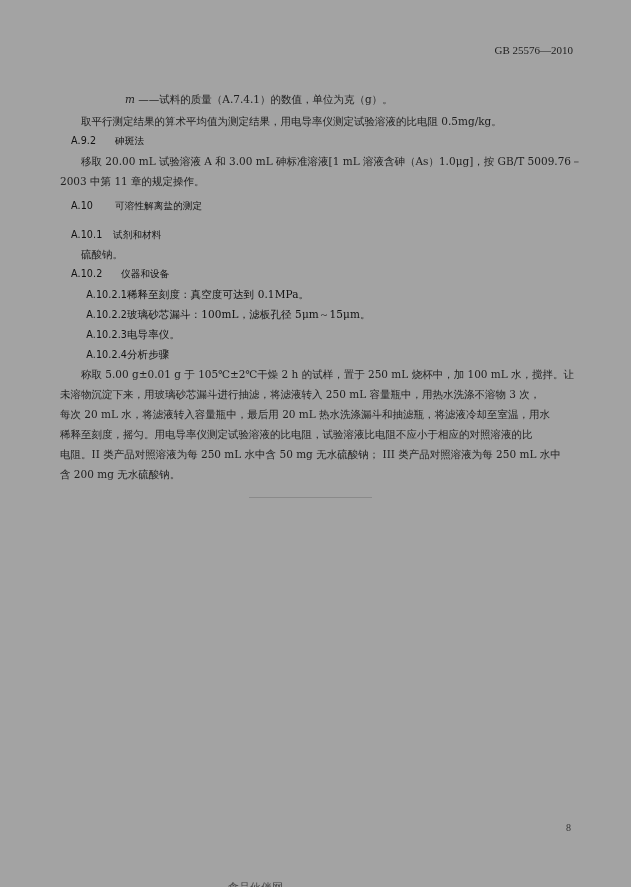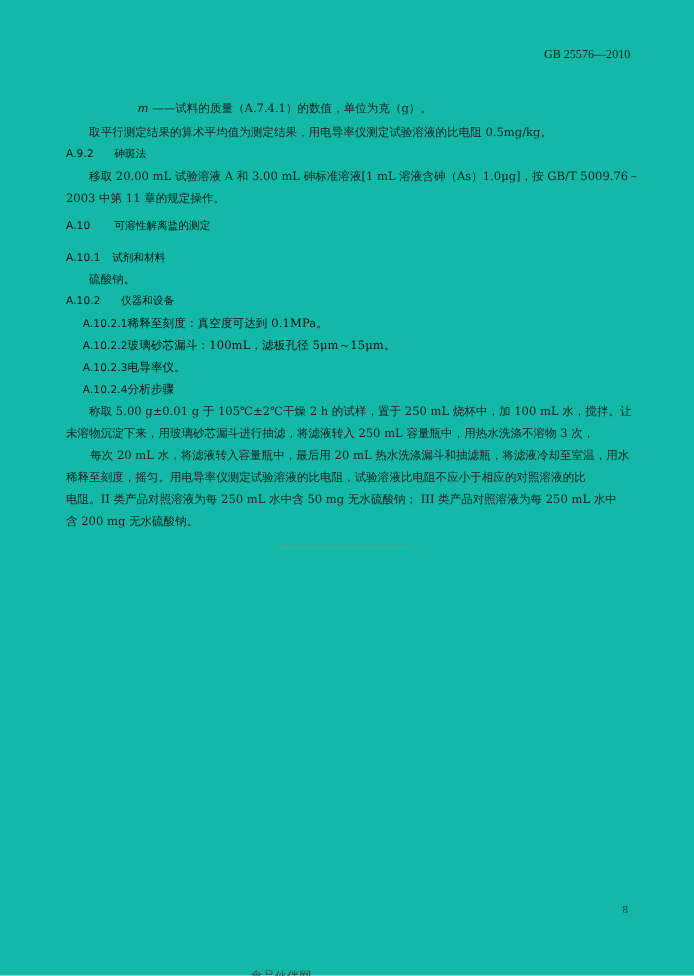--- a/index.html
+++ b/index.html
@@ -13,21 +13,21 @@
       position: relative;
       overflow: hidden;
       font-family: "DejaVu Serif", "Liberation Serif", serif;
       color: #1a1a1a;
     }
     .page {
       position: absolute;
       left: 0; top: 0;
       width: 631px;
       height: 887px;
-      background: #14b8a6;
+      background: #a3a3a3;
     }
     .std-header {
       position: absolute;
       top: 44px;
       right: 58px;
       font-family: "Liberation Serif", serif;
       font-size: 11px;
       color: #222;
     }
     .content {
@@ -46,21 +46,21 @@
       color: #1e1e1e;
     }
     .indent { left: 21px; }
     .heading {
       font-family: "DejaVu Sans", "Liberation Sans", sans-serif;
       font-size: 9.6px;
       font-weight: normal;
       color: #111;
       letter-spacing: 0.1px;
     }
-    .heading .num { display: inline-block; min-width: 44px; }
+    .heading .num { display: inline-block; min-width: 44px; margin-left: 11px; }
     .heading .num.wide { min-width: 56px; text-align: right; }
     .heading .num.mid { min-width: 50px; }
     .heading .title-text {
       font-family: "DejaVu Sans", "Liberation Sans", sans-serif;
     }
     .italic { font-style: italic; }
     .divider {
       position: absolute;
       left: 249px;
       top: 497px;
@@ -132,21 +132,21 @@
     <div class="line heading" style="top:235px; left:0;">
       <span class="num wide">A.10.2.3</span><span style="font-family:'DejaVu Serif','Liberation Serif',serif; font-size:10.5px;">电导率仪。</span>
     </div>
 
     <div class="line heading" style="top:255px; left:0;">
       <span class="num wide">A.10.2.4</span><span style="font-family:'DejaVu Serif','Liberation Serif',serif; font-size:10.5px;">分析步骤</span>
     </div>
 
     <div class="line indent" style="top:275px;text-align:right;">称取 5.00 g±0.01 g 于 105℃±2℃干燥 2 h 的试样，置于 250 mL 烧杯中，加 100 mL 水，搅拌。让</div>
     <div class="line" style="top:295px;">未溶物沉淀下来，用玻璃砂芯漏斗进行抽滤，将滤液转入 250  mL 容量瓶中，用热水洗涤不溶物 3 次，</div>
-    <div class="line" style="top:315px;margin-left:22px;">每次 20 mL 水，将滤液转入容量瓶中，最后用 20 mL 热水洗涤漏斗和抽滤瓶，将滤液冷却至室温，用水</div>
+    <div class="line" style="top:315px;">每次 20 mL 水，将滤液转入容量瓶中，最后用 20 mL 热水洗涤漏斗和抽滤瓶，将滤液冷却至室温，用水</div>
     <div class="line" style="top:335px;">稀释至刻度，摇匀。用电导率仪测定试验溶液的比电阻，试验溶液比电阻不应小于相应的对照溶液的比</div>
     <div class="line" style="top:355px;">电阻。II 类产品对照溶液为每 250 mL 水中含 50 mg 无水硫酸钠；  III 类产品对照溶液为每 250 mL 水中</div>
     <div class="line" style="top:375px;">含 200 mg 无水硫酸钠。</div>
   </div>
 
   <div class="divider"></div>
 
   <div class="page-number">8</div>
 
   <div class="footer-watermark">食品伙伴网</div>

